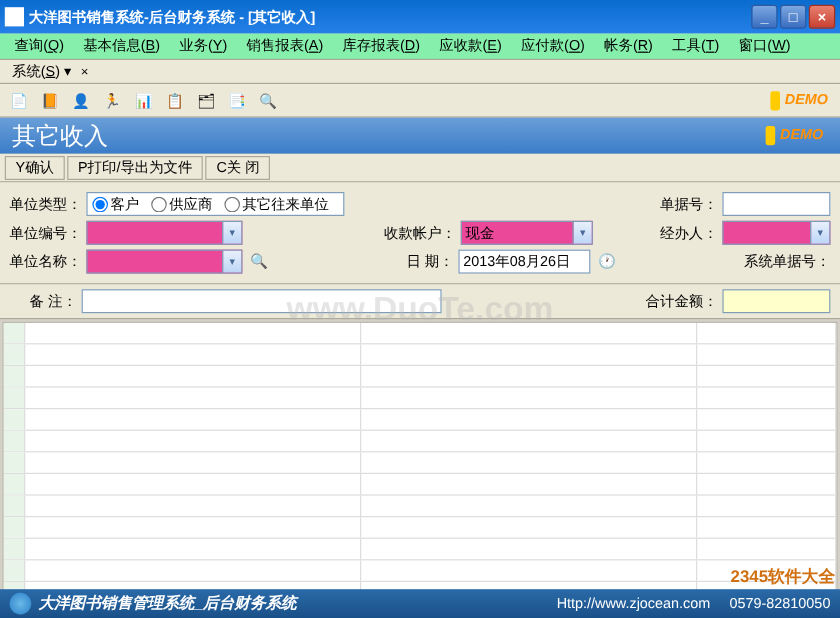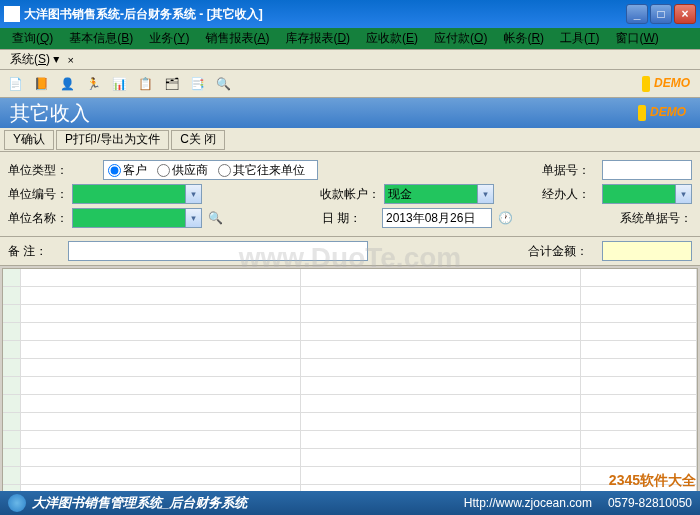--- a/index.html
+++ b/index.html
@@ -5,21 +5,21 @@
 * { margin: 0; padding: 0; box-sizing: border-box; font-family: "Microsoft YaHei", SimSun, sans-serif; font-size: 12px; }
 body { background: #d4d0c8; width: 700px; height: 515px; overflow: hidden; position: relative; }
 
 .titlebar { background: linear-gradient(to bottom, #0a6cce, #2580e8); height: 28px; display: flex; align-items: center; padding: 0 4px; color: white; }
 .titlebar-icon { width: 16px; height: 16px; background: #fff; margin-right: 4px; display: inline-block; }
 .titlebar-text { flex: 1; font-weight: bold; font-size: 12px; }
 .win-buttons { display: flex; gap: 2px; }
 .win-btn { width: 22px; height: 20px; background: linear-gradient(to bottom, #7ba7e0, #3b6dc0); border: 1px solid #2d5aa0; border-radius: 3px; display: flex; align-items: center; justify-content: center; color: white; font-weight: bold; cursor: pointer; }
 .win-btn.close { background: linear-gradient(to bottom, #e88070, #c84030); border-color: #a03020; }
 
-.menubar { background: #15803d; height: 22px; display: flex; align-items: center; padding: 0 4px; border-bottom: 1px solid #aca899; }
+.menubar { background: #86efac; height: 22px; display: flex; align-items: center; padding: 0 4px; border-bottom: 1px solid #aca899; }
 .menu-item { padding: 2px 8px; cursor: pointer; }
 .menu-item u { text-decoration: underline; }
 
 .sysbar { background: #ece9d8; height: 20px; display: flex; align-items: center; padding: 0 4px; border-bottom: 1px solid #aca899; }
 .sysbar-item { padding: 2px 6px; cursor: pointer; }
 .sysbar-close { margin-left: 2px; font-size: 11px; }
 
 .toolbar { background: #ece9d8; height: 28px; display: flex; align-items: center; padding: 0 6px; border-bottom: 1px solid #aca899; position: relative; }
 .tool-icon { width: 20px; height: 20px; margin-right: 6px; cursor: pointer; display: inline-flex; align-items: center; justify-content: center; }
 .demo-badge { position: absolute; right: 10px; color: #ff9000; font-weight: bold; font-style: italic; font-size: 14px; display: flex; align-items: flex-start; gap: 4px; }
@@ -27,25 +27,25 @@
 
 .subtitle { background: linear-gradient(to bottom, #6a9fd8, #3b7cc8); height: 30px; display: flex; align-items: center; padding: 0 10px; color: white; position: relative; }
 .subtitle-text { font-size: 20px; font-family: KaiTi, serif; }
 .subtitle .demo-badge { right: 14px; }
 
 .action-bar { background: #ece9d8; height: 24px; display: flex; align-items: center; padding: 2px 4px; border-bottom: 1px solid #aca899; gap: 2px; }
 .action-btn { padding: 2px 8px; border: 1px solid #aca899; background: #ece9d8; cursor: pointer; height: 20px; display: flex; align-items: center; }
 
 .form-area { background: #ece9d8; padding: 6px 8px; border-bottom: 1px solid #aca899; }
 .form-row { display: flex; align-items: center; height: 24px; gap: 4px; }
-.form-label { min-width: 56px; }
-.radio-group { display: flex; align-items: center; gap: 2px; border: 1px solid #7f9db9; padding: 1px 4px; background: white; height: 20px; margin-left: 31px; }
+.form-label { text-align: right; min-width: 56px; }
+.radio-group { display: flex; align-items: center; gap: 2px; border: 1px solid #7f9db9; padding: 1px 4px; background: white; height: 20px; }
 .radio-opt { display: flex; align-items: center; gap: 2px; margin-right: 8px; }
 .text-input { border: 1px solid #7f9db9; height: 20px; padding: 0 3px; }
-.combo { border: 1px solid #7f9db9; height: 20px; background: #22c55e; display: flex; align-items: center; position: relative; }
+.combo { border: 1px solid #7f9db9; height: 20px; background: #ec4899; display: flex; align-items: center; position: relative; }
 .combo-text { flex: 1; padding: 0 3px; }
 .combo-btn { width: 16px; height: 18px; background: linear-gradient(to bottom, #e8f0fc, #bdd6f6); border-left: 1px solid #7f9db9; display: flex; align-items: center; justify-content: center; cursor: pointer; }
 .combo-btn::after { content: "▾"; font-size: 9px; color: #4a6a9a; }
 .icon-btn { width: 20px; height: 20px; cursor: pointer; display: inline-flex; align-items: center; justify-content: center; }
 .spacer { flex: 1; }
 .yellow-input { background: #ffffcc; }
 
 .remark-row { background: #ece9d8; padding: 4px 8px; display: flex; align-items: center; border-bottom: 1px solid #aca899; gap: 4px; }
 
 .grid-area { background: white; border: 1px solid #aca899; margin: 2px; height: 260px; overflow: auto; position: relative; }

